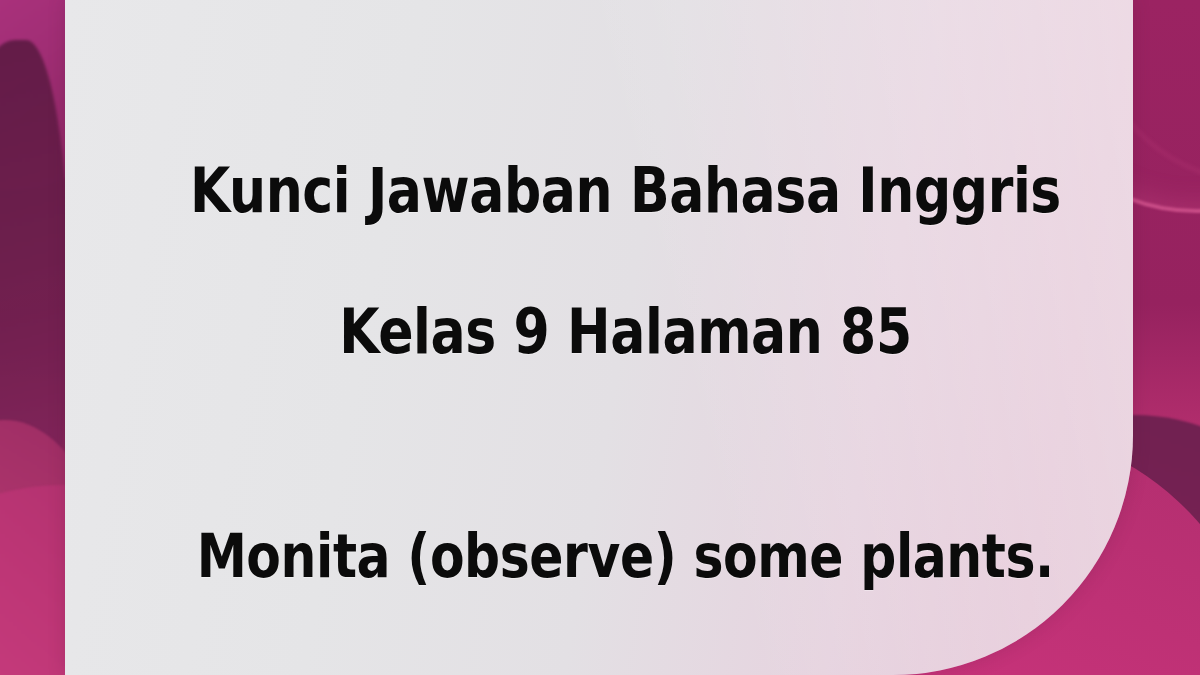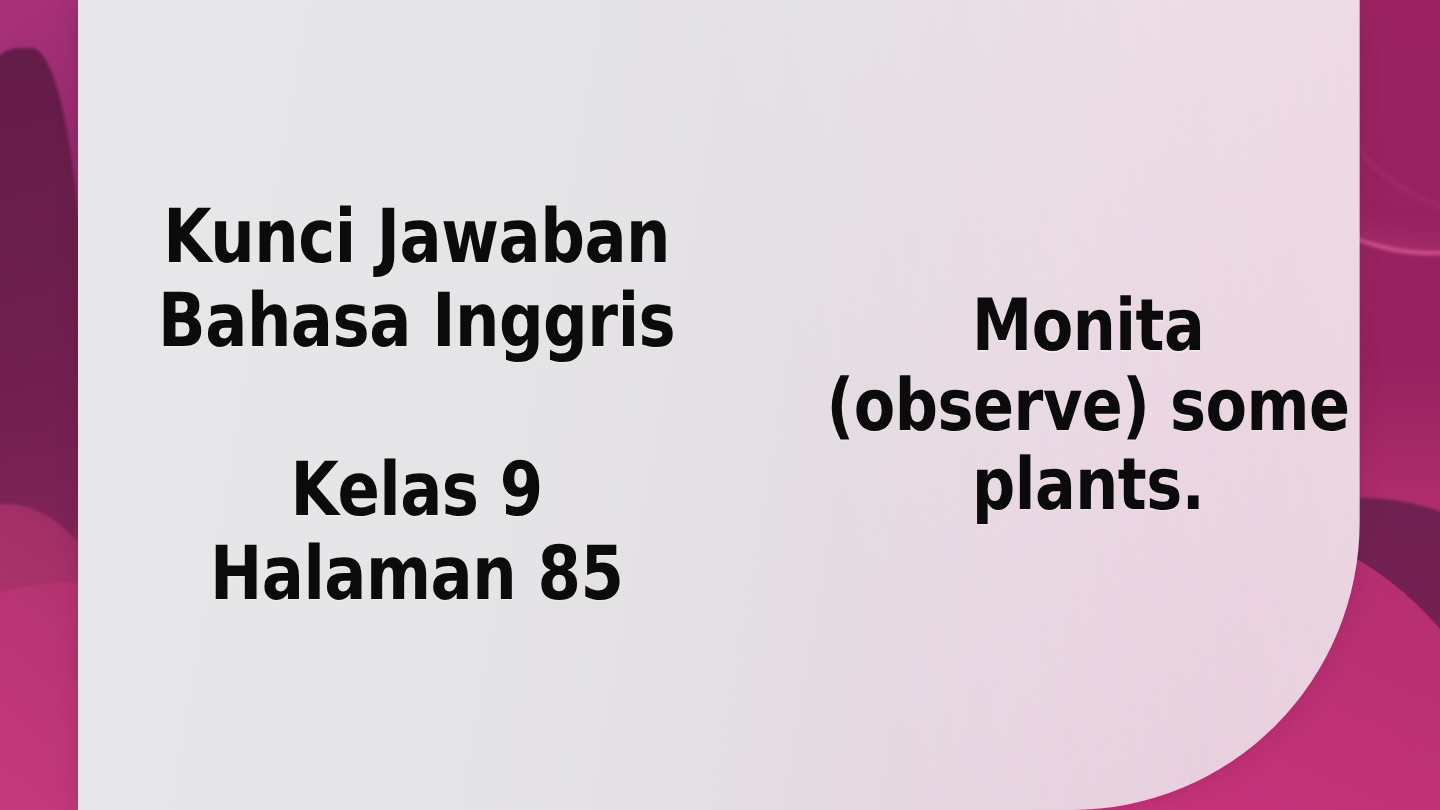--- a/index.html
+++ b/index.html
@@ -134,21 +134,21 @@
   }
 
   
   .text-stack {
     position: absolute;
     left: 65px;
     top: 0;
     width: 1120px;
     height: 675px;
     display: flex;
-    flex-direction: row;
+    flex-direction: column;
     align-items: center;
     justify-content: center;
     text-align: center;
   }
   .headline {
     color: #0B0B0B;
     font-family: "DejaVu Sans", sans-serif;
     font-weight: bold;
     font-size: 62px;
     line-height: 1.13;

